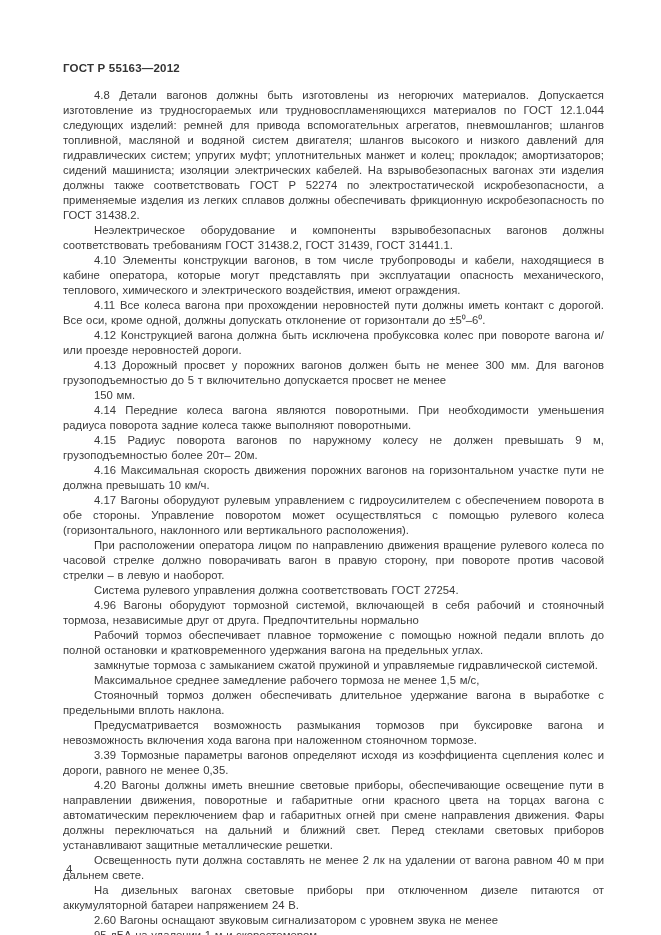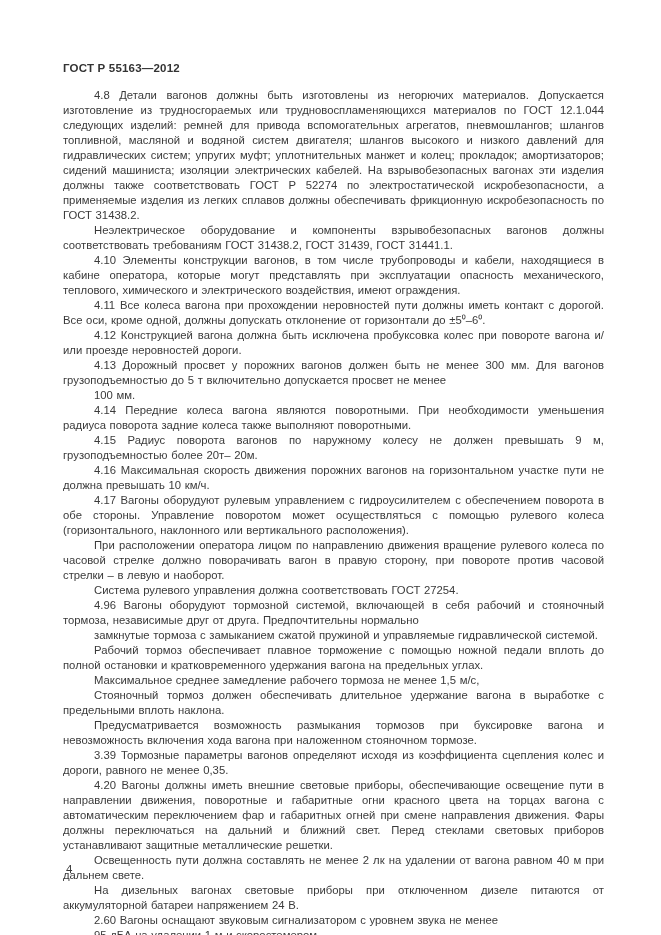--- a/index.html
+++ b/index.html
@@ -50,30 +50,30 @@
 <div class="page">
   <div class="doc-header">ГОСТ Р 55163—2012</div>
 
   <div class="doc-body" id="doc-body">
       <p class="para">4.8 Детали вагонов должны быть изготовлены из негорючих материалов. Допускается изготовление из трудносгораемых или трудновоспламеняющихся материалов по ГОСТ 12.1.044 следующих изделий: ремней для привода вспомогательных агрегатов, пневмошлангов; шлангов топливной, масляной и водяной систем двигателя; шлангов высокого и низкого давлений для гидравлических систем; упругих муфт; уплотнительных манжет и колец; прокладок; амортизаторов; сидений машиниста; изоляции электрических кабелей. На взрывобезопасных вагонах эти изделия должны также соответствовать ГОСТ Р 52274 по электростатической искробезопасности, а применяемые изделия из легких сплавов должны обеспечивать фрикционную искробезопасность по ГОСТ 31438.2.</p>
       <p class="para">Неэлектрическое оборудование и компоненты взрывобезопасных вагонов должны соответствовать требованиям ГОСТ 31438.2, ГОСТ 31439, ГОСТ 31441.1.</p>
       <p class="para">4.10 Элементы конструкции вагонов, в том числе трубопроводы и кабели, находящиеся в кабине оператора, которые могут представлять при эксплуатации опасность механического, теплового, химического и электрического воздействия, имеют ограждения.</p>
       <p class="para">4.11 Все колеса вагона при прохождении неровностей пути должны иметь контакт с дорогой. Все оси, кроме одной, должны допускать отклонение от горизонтали до ±5⁰–6⁰.</p>
       <p class="para">4.12 Конструкцией вагона должна быть исключена пробуксовка колес при повороте вагона и/или проезде неровностей дороги.</p>
       <p class="para">4.13 Дорожный просвет у порожних вагонов должен быть не менее 300 мм. Для вагонов грузоподъемностью до 5 т включительно допускается просвет не менее</p>
-      <p class="para">100 мм.</p>
+      <p class="para">150 мм.</p>
       <p class="para">4.14 Передние колеса вагона являются поворотными. При необходимости уменьшения радиуса поворота задние колеса также выполняют поворотными.</p>
       <p class="para">4.15 Радиус поворота вагонов по наружному колесу не должен превышать 9 м, грузоподъемностью более 20т– 20м.</p>
       <p class="para">4.16 Максимальная скорость движения порожних вагонов на горизонтальном участке пути не должна превышать 10 км/ч.</p>
       <p class="para">4.17 Вагоны оборудуют рулевым управлением с гидроусилителем с обеспечением поворота в обе стороны. Управление поворотом может осуществляться с помощью рулевого колеса (горизонтального, наклонного или вертикального расположения).</p>
       <p class="para">При расположении оператора лицом по направлению движения вращение рулевого колеса по часовой стрелке должно поворачивать вагон в правую сторону, при повороте против часовой стрелки – в левую и наоборот.</p>
       <p class="para">Система рулевого управления должна соответствовать ГОСТ 27254.</p>
       <p class="para">4.96 Вагоны оборудуют тормозной системой, включающей в себя рабочий и стояночный тормоза, независимые друг от друга. Предпочтительны нормально</p>
+      <p class="para">Рабочий тормоз обеспечивает плавное торможение с помощью ножной педали вплоть до полной остановки и кратковременного удержания вагона на предельных углах.</p>
       <p class="para">замкнутые тормоза с замыканием сжатой пружиной и управляемые гидравлической системой.</p>
-      <p class="para">Рабочий тормоз обеспечивает плавное торможение с помощью ножной педали вплоть до полной остановки и кратковременного удержания вагона на предельных углах.</p>
       <p class="para">Максимальное среднее замедление рабочего тормоза не менее 1,5 м/с,</p>
       <p class="para">Стояночный тормоз должен обеспечивать длительное удержание вагона в выработке с предельными вплоть наклона.</p>
       <p class="para">Предусматривается возможность размыкания тормозов при буксировке вагона и невозможность включения хода вагона при наложенном стояночном тормозе.</p>
       <p class="para">3.39 Тормозные параметры вагонов определяют исходя из коэффициента сцепления колес и дороги, равного не менее 0,35.</p>
       <p class="para">4.20 Вагоны должны иметь внешние световые приборы, обеспечивающие освещение пути в направлении движения, поворотные и габаритные огни красного цвета на торцах вагона с автоматическим переключением фар и габаритных огней при смене направления движения. Фары должны переключаться на дальний и ближний свет. Перед стеклами световых приборов устанавливают защитные металлические решетки.</p>
       <p class="para">Освещенность пути должна составлять не менее 2 лк на удалении от вагона равном 40 м при дальнем свете.</p>
       <p class="para">На дизельных вагонах световые приборы при отключенном дизеле питаются от аккумуляторной батареи напряжением 24 В.</p>
       <p class="para">2.60 Вагоны оснащают звуковым сигнализатором с уровнем звука не менее</p>
       <p class="para">95 дБА на удалении 1 м и скоростемером.</p>
       <p class="para">Перед началом движения звуковой сигнал продолжительностью 5–6 с подается автоматически.</p>

